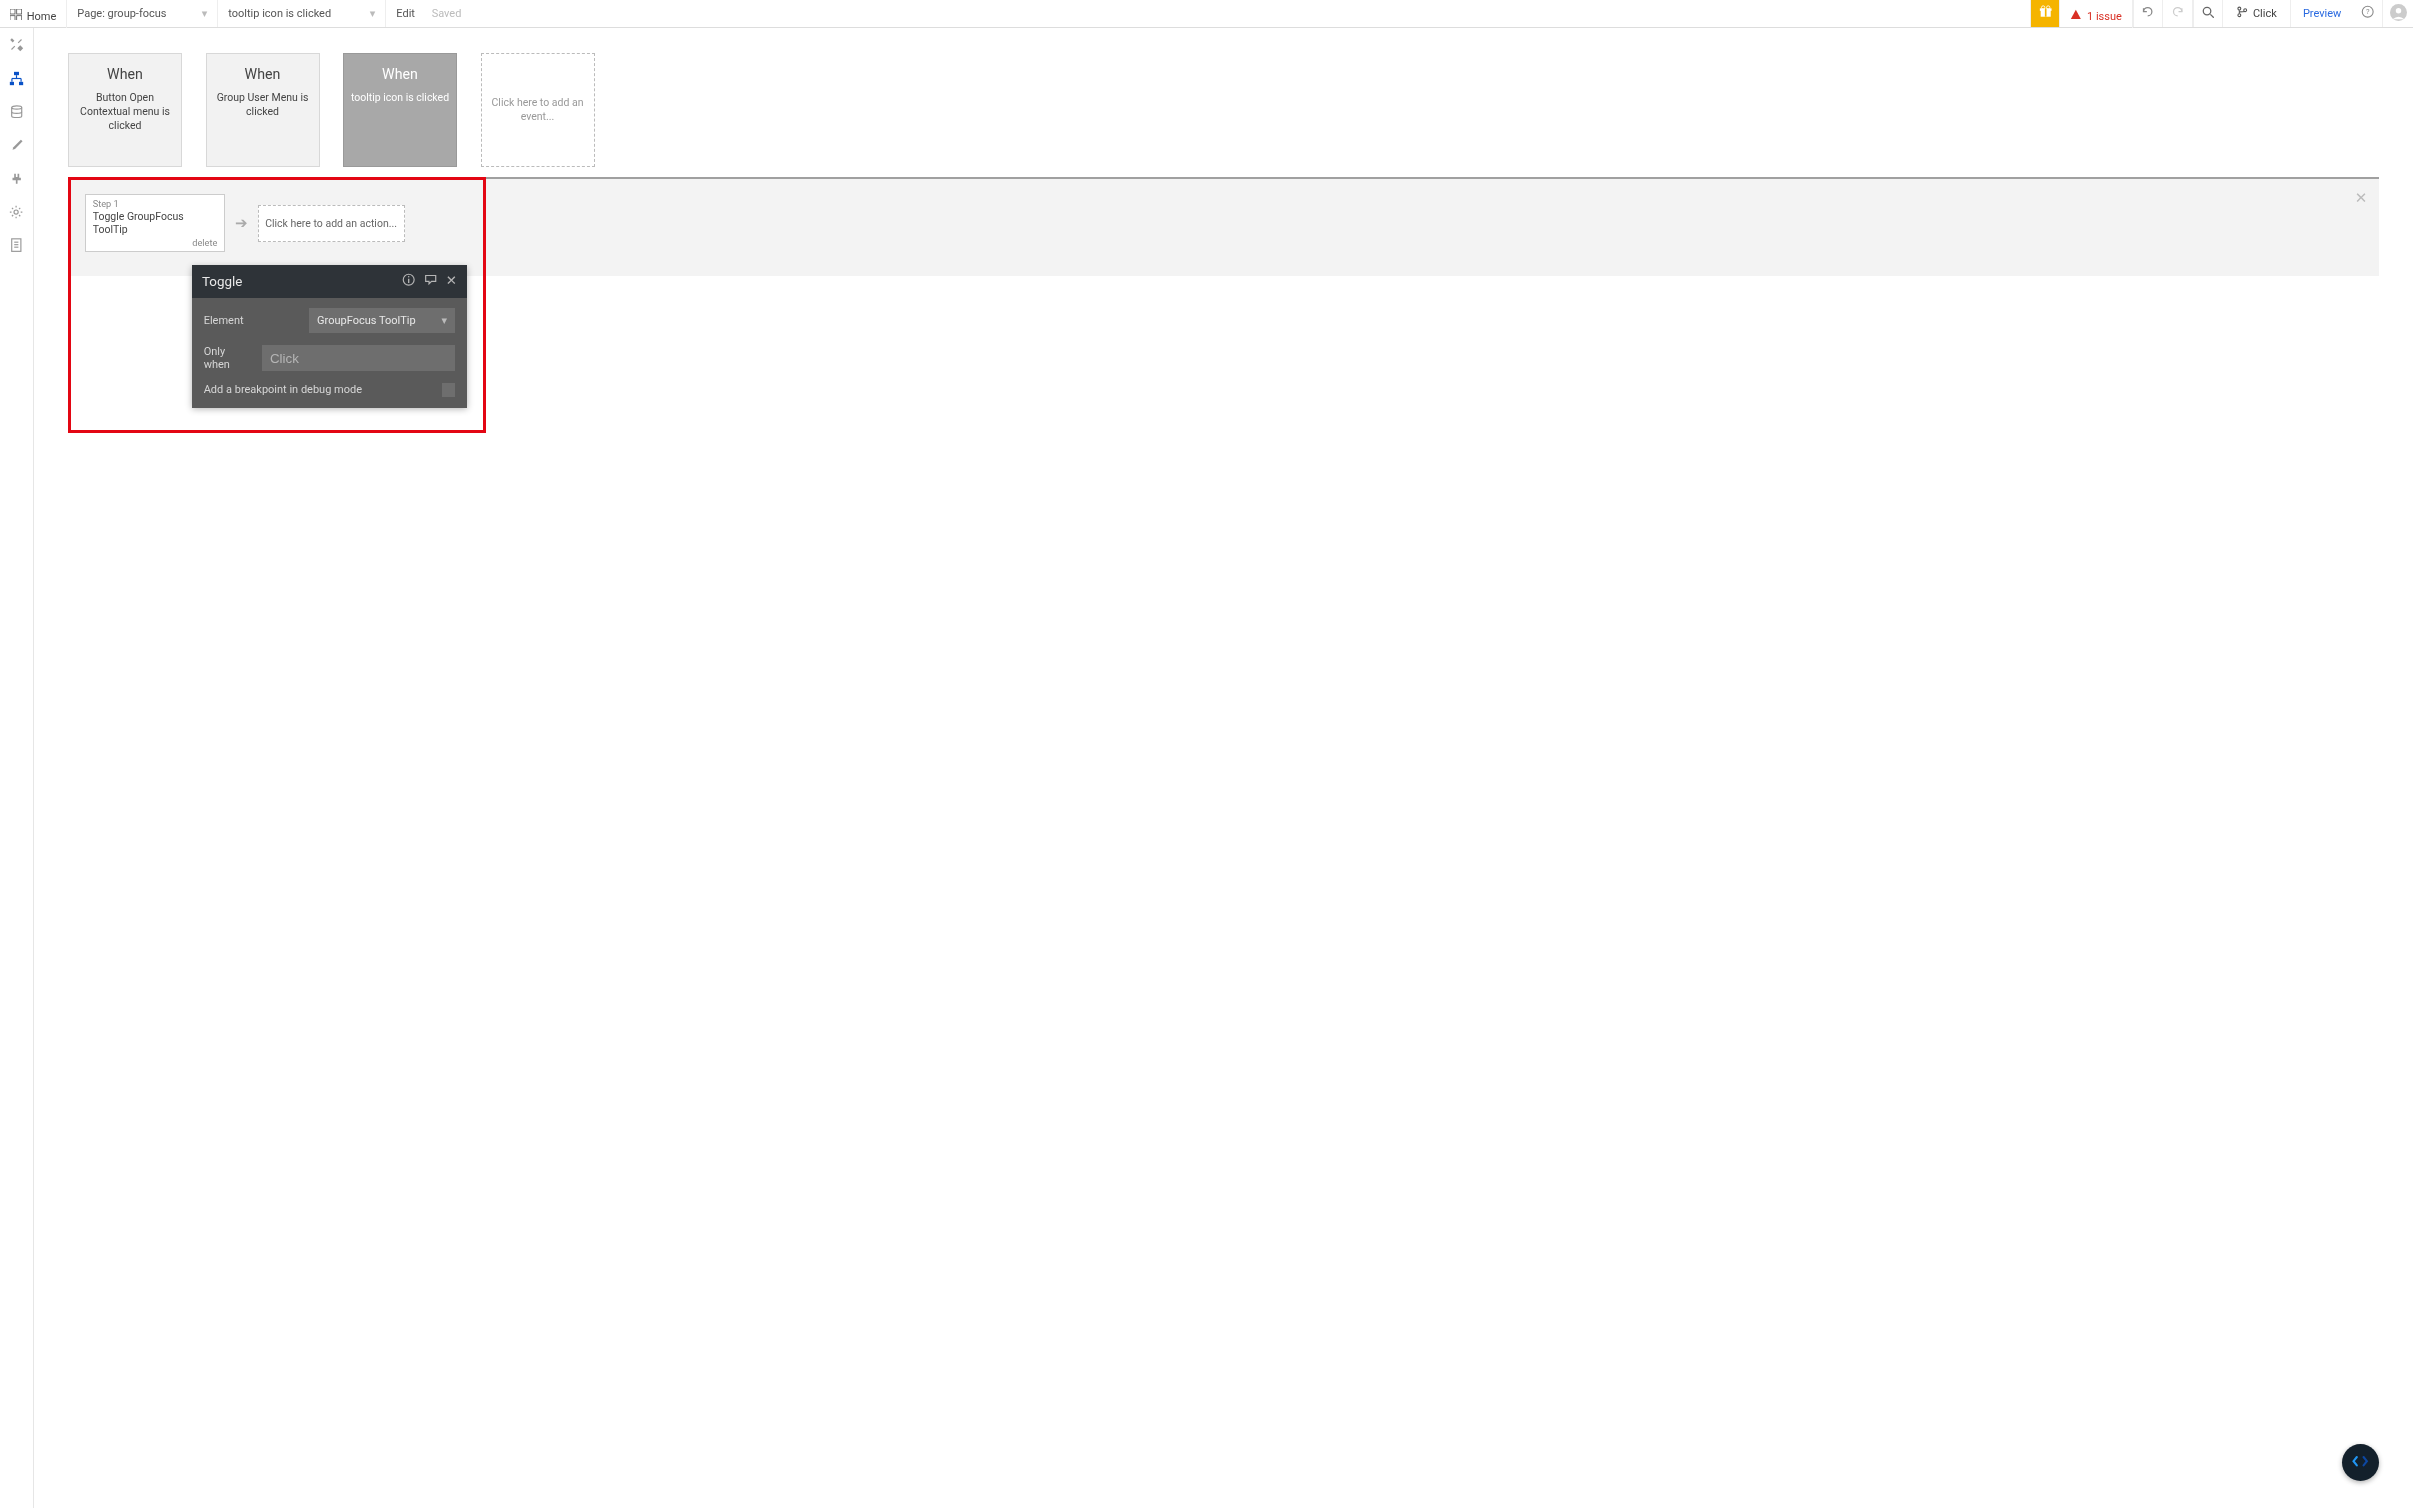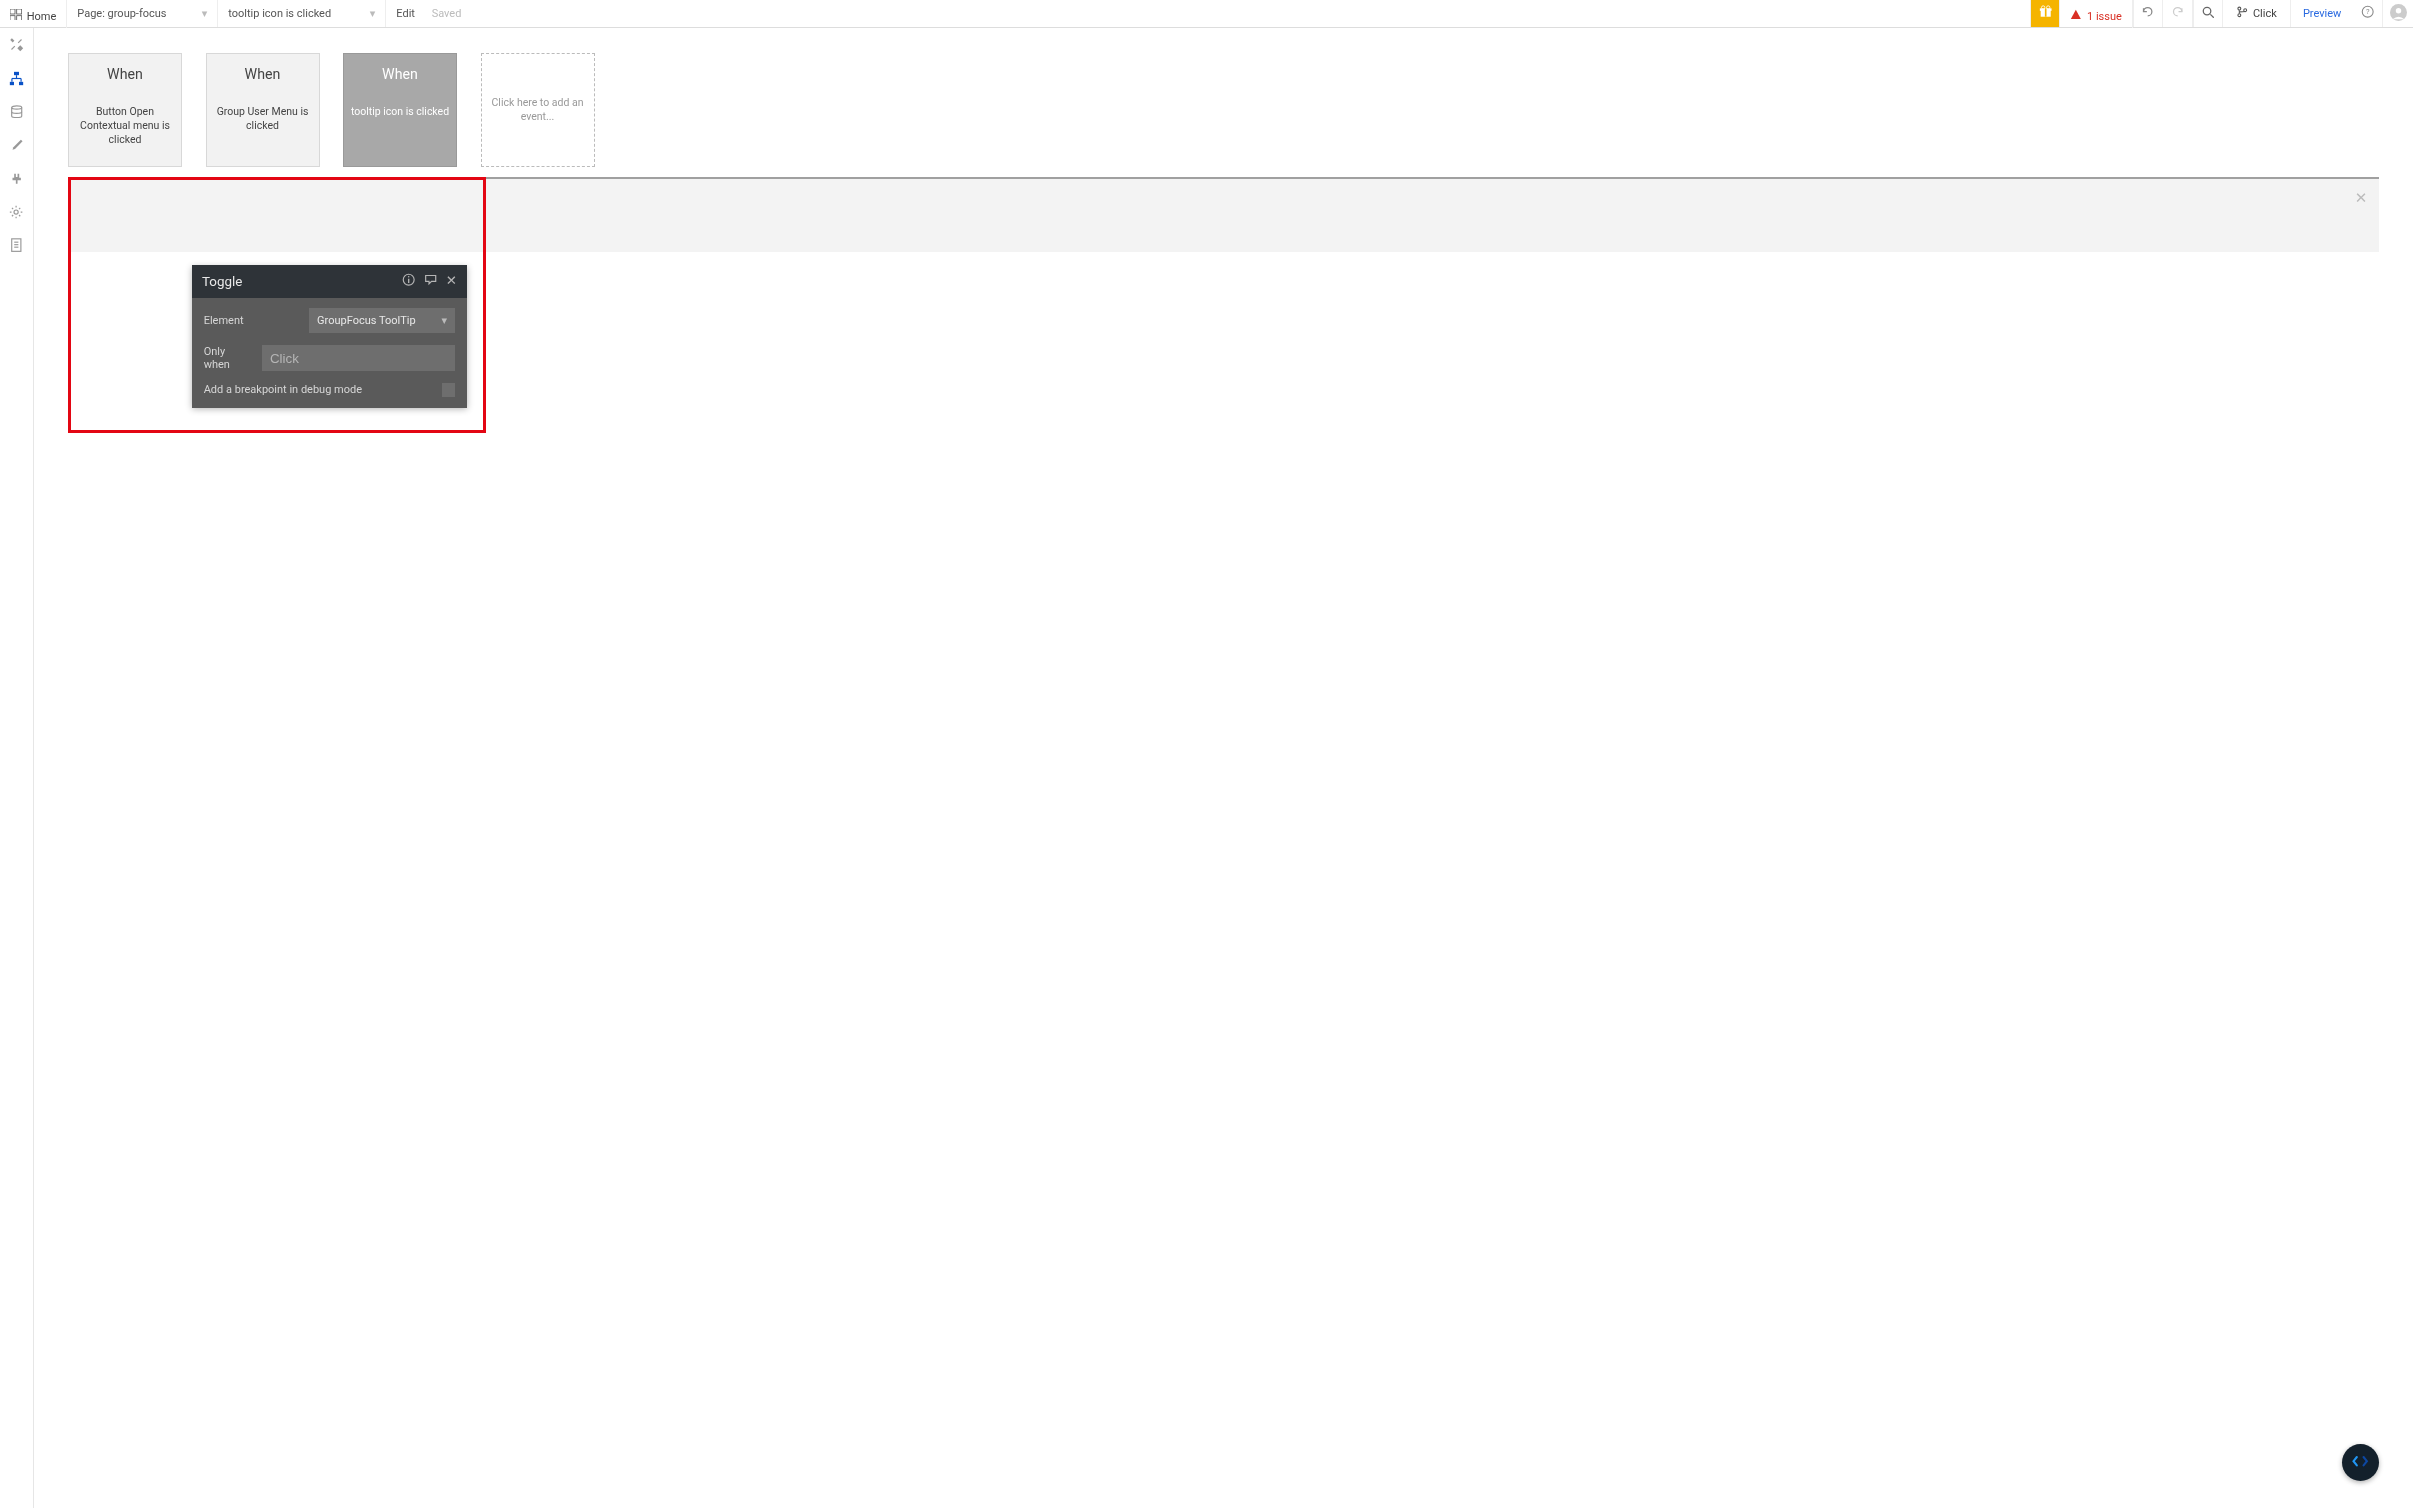--- a/index.html
+++ b/index.html
@@ -129,21 +129,21 @@
   flex-direction:column;
   align-items:center;
   justify-content:flex-start;
   padding:11.7px 6.7px;
   text-align:center;
   cursor:pointer;
 }
 .event-card .when {
   font-size:14.2px;
   color:#444;
-  margin-bottom:23px;
+  margin-bottom:9px;
 }
 .event-card .desc {
   font-size:10.5px;
   color:#444;
   line-height:1.35;
 }
 .event-card.selected {
   background:#a8a8a8;
   border-color:#999;
 }
@@ -471,20 +471,31 @@
         <div class="when">When</div>
         <div class="desc">tooltip icon is clicked</div>
       </div>
       <div class="event-card add">
         <div class="desc">Click here to add an event...</div>
       </div>
     </div>
 
     <div class="workflow-panel">
       <span class="close-x">✕</span>
+      <div class="actions-row">
+        <div class="step-card">
+          <div class="step-no">Step 1</div>
+          <div class="step-title">Toggle GroupFocus ToolTip</div>
+          <div class="step-delete">delete</div>
+        </div>
+        <div class="arrow">➔</div>
+        <div class="add-action">
+          <span>Click here to add an action...</span>
+        </div>
+      </div>
     </div>
 
   </div>
 
   <div class="highlight-box"></div>
 
   <div class="prop-panel">
     <div class="prop-header">
       <span class="title">Toggle</span>
       <div class="hdr-icons">

